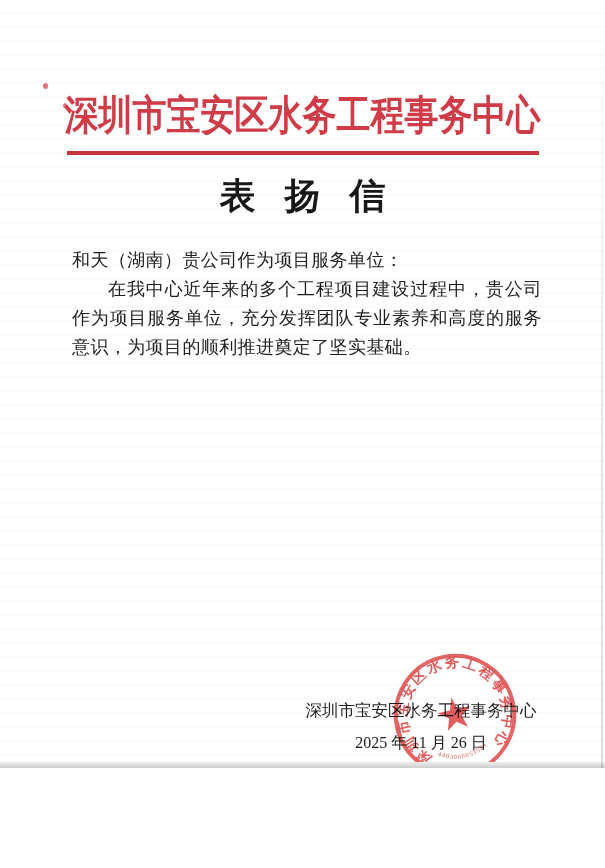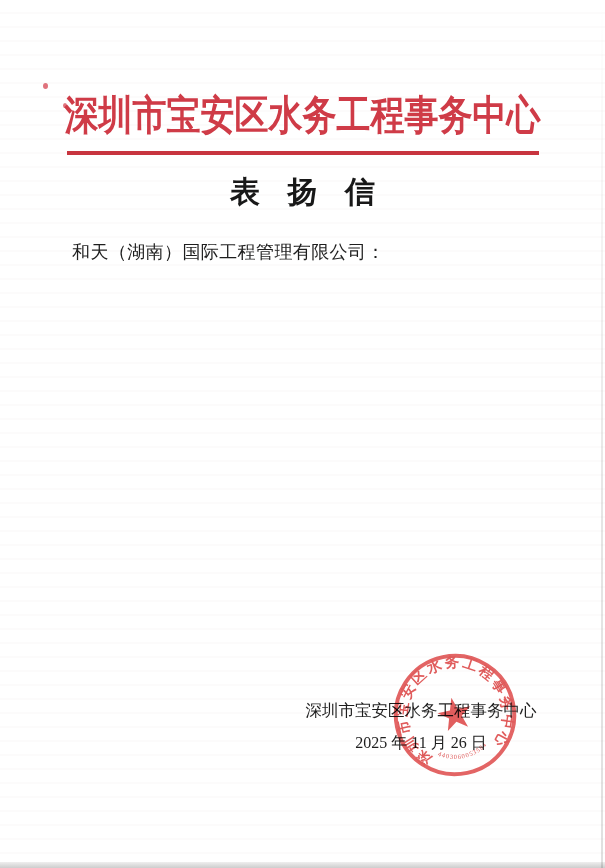--- a/index.html
+++ b/index.html
@@ -1,19 +1,19 @@
 <!DOCTYPE html>
 <html><head>
 <meta charset="utf-8">
 <style>
   * { margin:0; padding:0; box-sizing:border-box; }
   html,body { background:#ffffff; }
   .page {
     position:relative;
-    width:605px; height:868px;
+    width:605px; height:768px;
     margin:0 auto;
     background:
       repeating-linear-gradient(to bottom,
         #ffffff 0px, #ffffff 12px,
         #fcfbfb 12px, #fcfbfb 14px);
     font-family:"Liberation Serif","DejaVu Serif",serif;
     color:#1e1e1e;
     overflow:hidden;
   }
 
@@ -32,21 +32,21 @@
   .letterhead-rule {
     width:472px; height:4px;
     margin:13px auto 0 auto;
     background:#c8353f;
   }
 
   
   .letter-title {
     margin-top:17px;
     text-align:center;
-    font-size:30px; font-weight:700;
+    font-size:36px; font-weight:700;
     letter-spacing:10px;
     padding-left:10px;
     color:#181818;
   }
 
   
   .letter-body {
     margin:25px 63px 0 72px;
     font-size:18px;
     line-height:29px;
@@ -105,22 +105,23 @@
   <span class="speck speck-b"></span>
 
   <header class="letterhead">
     <h1>深圳市宝安区水务工程事务中心</h1>
     <div class="letterhead-rule"></div>
   </header>
 
   <h2 class="letter-title">表 扬 信</h2>
 
   <div class="letter-body">
-    <p class="salutation">和天（湖南）国际工程管理有限公司：</p>
+    <p class="salutation">和天（湖南）贵公司作为项目服务单位：</p>
     <div>
+        <p class="para">在我中心近年来的多个工程项目建设过程中，贵公司作为项目服务单位，充分发挥团队专业素养和高度的服务意识，为项目的顺利推进奠定了坚实基础。</p>
       </div>
   </div>
 
   <div class="sig-block">
     <p class="sig-org">深圳市宝安区水务工程事务中心</p>
     <p class="sig-date">2025 年 11 月 26 日</p>
   </div>
 
   <svg class="seal" viewBox="0 0 160 160">
     <defs>

